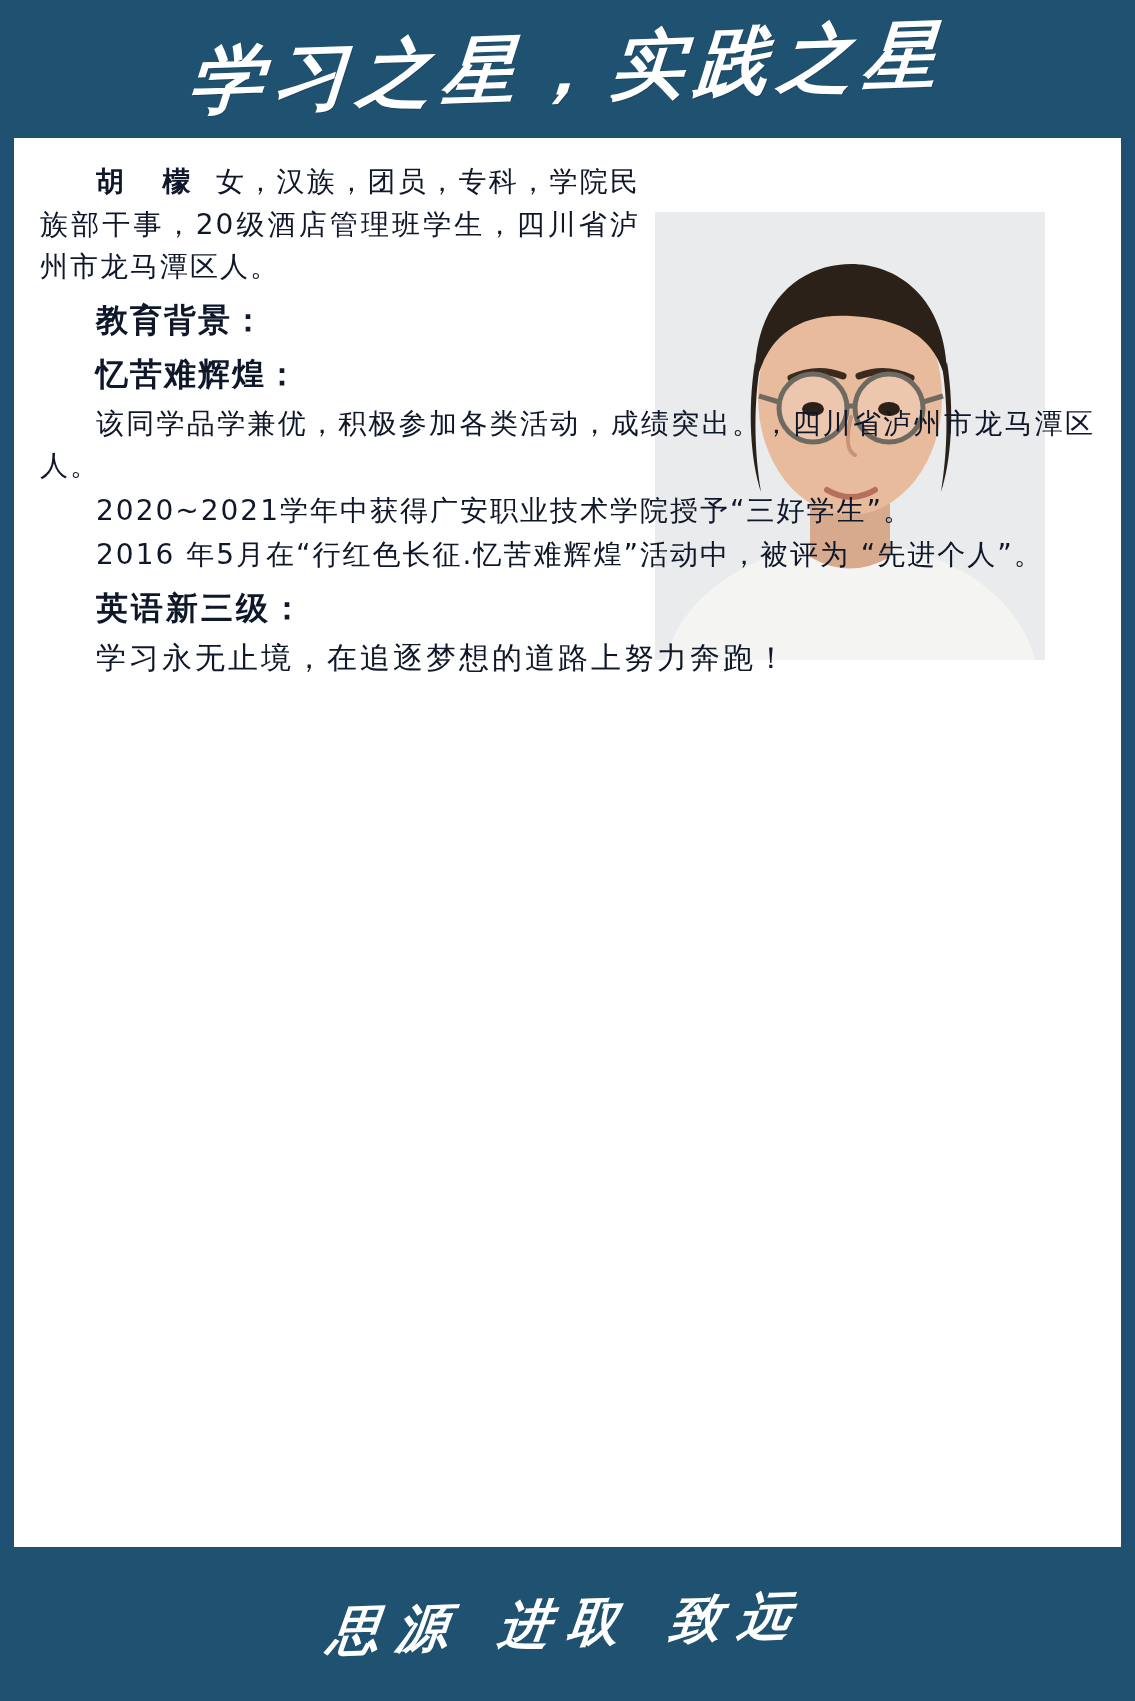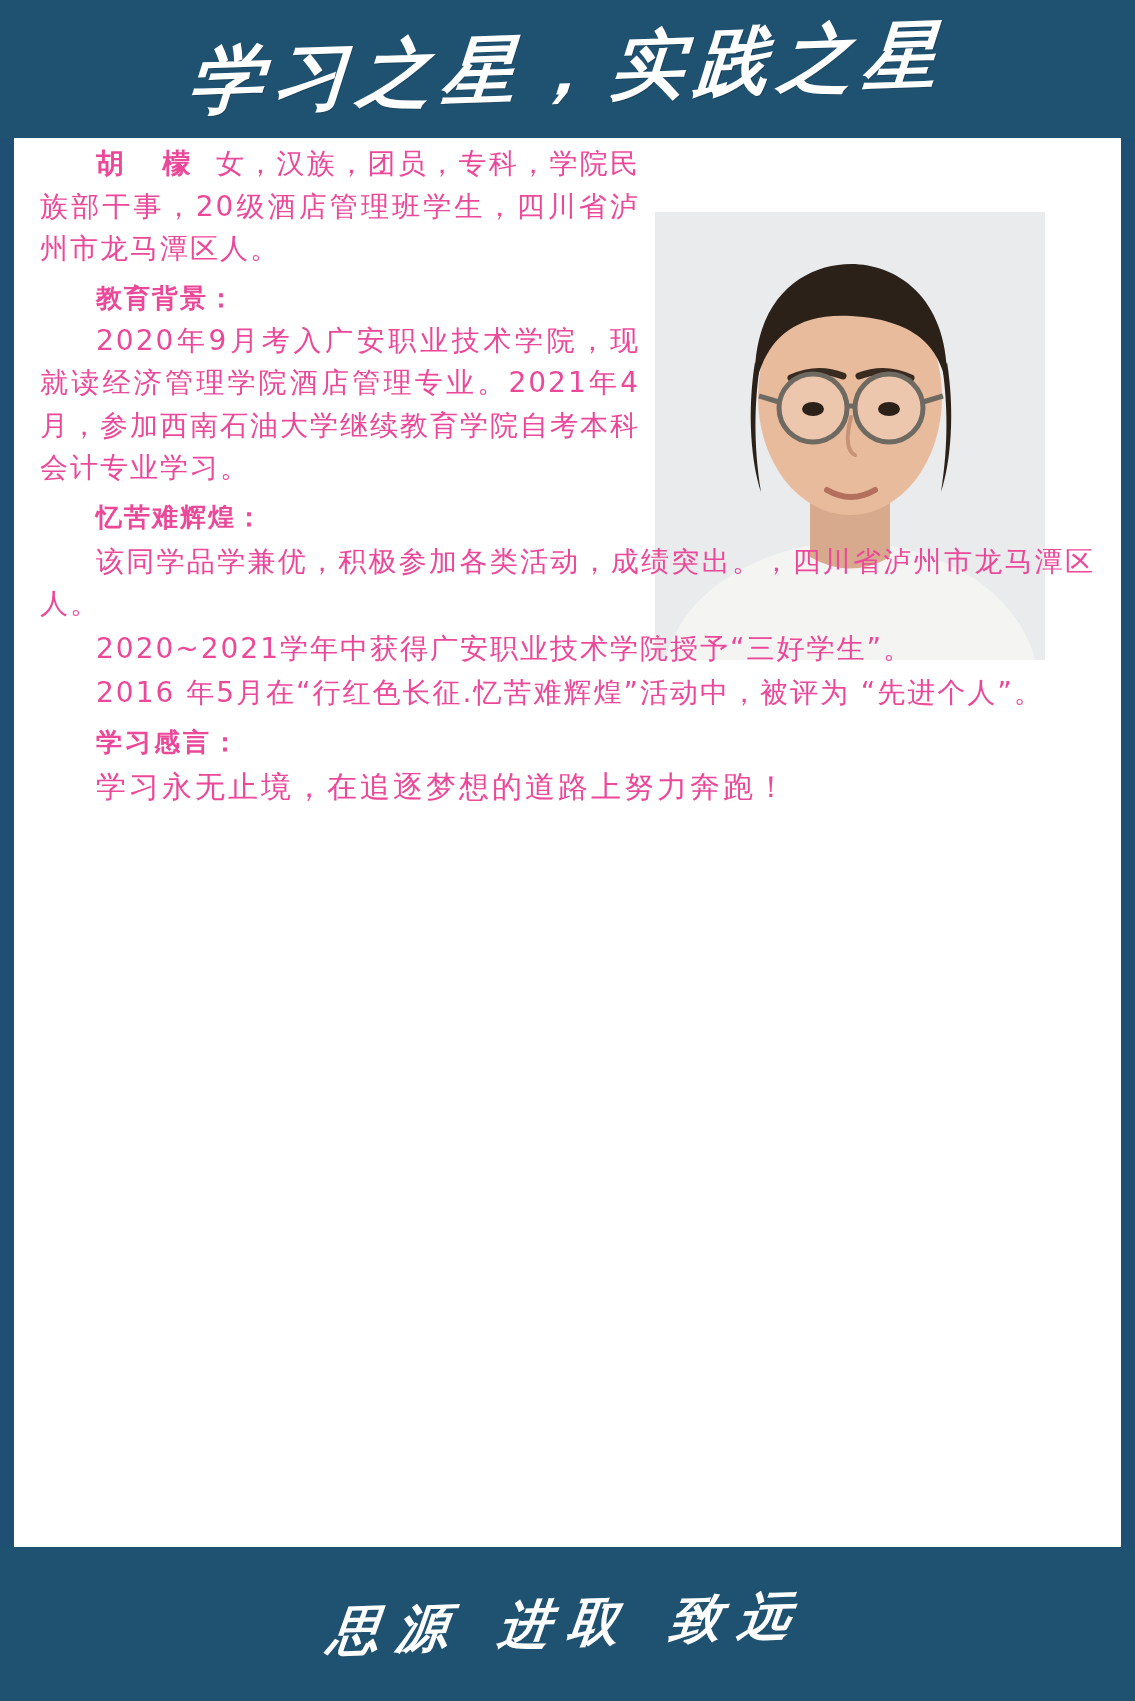--- a/index.html
+++ b/index.html
@@ -70,37 +70,37 @@
     letter-spacing: 16px;
     font-style: italic;
     font-weight: 700;
     transform: skewX(-8deg) rotate(-2deg);
     white-space: nowrap;
   }
 
   
   .content {
     position: absolute;
-    top: 143px;
+    top: 161px;
     left: 40px;
     width: 1055px;
-    color: #ec4899;
+    color: #0f172a;
   }
   .para {
     font-family: "DejaVu Sans", "Liberation Sans", sans-serif;
     font-size: 28px;
     line-height: 1.52;
     letter-spacing: 2px;
     text-align: justify;
     margin: 0 0 2px 0;
     text-indent: 56px;
   }
   .section-heading {
     font-family: Liberation Sans, sans-serif;
-    font-size: 26px;
+    font-size: 32px;
     font-weight: 700;
     letter-spacing: 3px;
     margin: 10px 0 4px 0;
     text-indent: 56px;
   }
   .name-strong {
     font-weight: 700;
     letter-spacing: 14px;
   }
 
@@ -181,31 +181,30 @@
 
   <div class="content">
 
     <div class="intro-block">
       <p class="para">
         <span class="name-strong">胡 檬</span>
         <span>女，汉族，团员，专科，学院民族部干事，20级酒店管理班学生，四川省泸州市龙马潭区人。</span>
       </p>
 
       <div class="section-heading">教育背景：</div>
-      <p class="para">2020年9月考入广安职业技术学院，现就读经济管理学院酒店管理专业。2021年4月，参加西南石油大学继续教育学院自考本科会计专业学习。</p>
 
       <div class="section-heading">忆苦难辉煌：</div>
     </div>
 
     <div class="wide-block">
       <p class="para">该同学品学兼优，积极参加各类活动，成绩突出。，四川省泸州市龙马潭区人。</p>
       <p class="para">2020~2021学年中获得广安职业技术学院授予“三好学生”。</p>
       <p class="para">2016 年5月在“行红色长征.忆苦难辉煌”活动中，被评为 “先进个人”。</p>
 
-      <div class="section-heading">学习感言：</div>
+      <div class="section-heading">英语新三级：</div>
       <p class="para closing">学习永无止境，在追逐梦想的道路上努力奔跑！</p>
     </div>
 
   </div>
 
   <div class="footer-banner">
     <div class="footer-title">思源 进取 致远</div>
   </div>
 
 </div>

